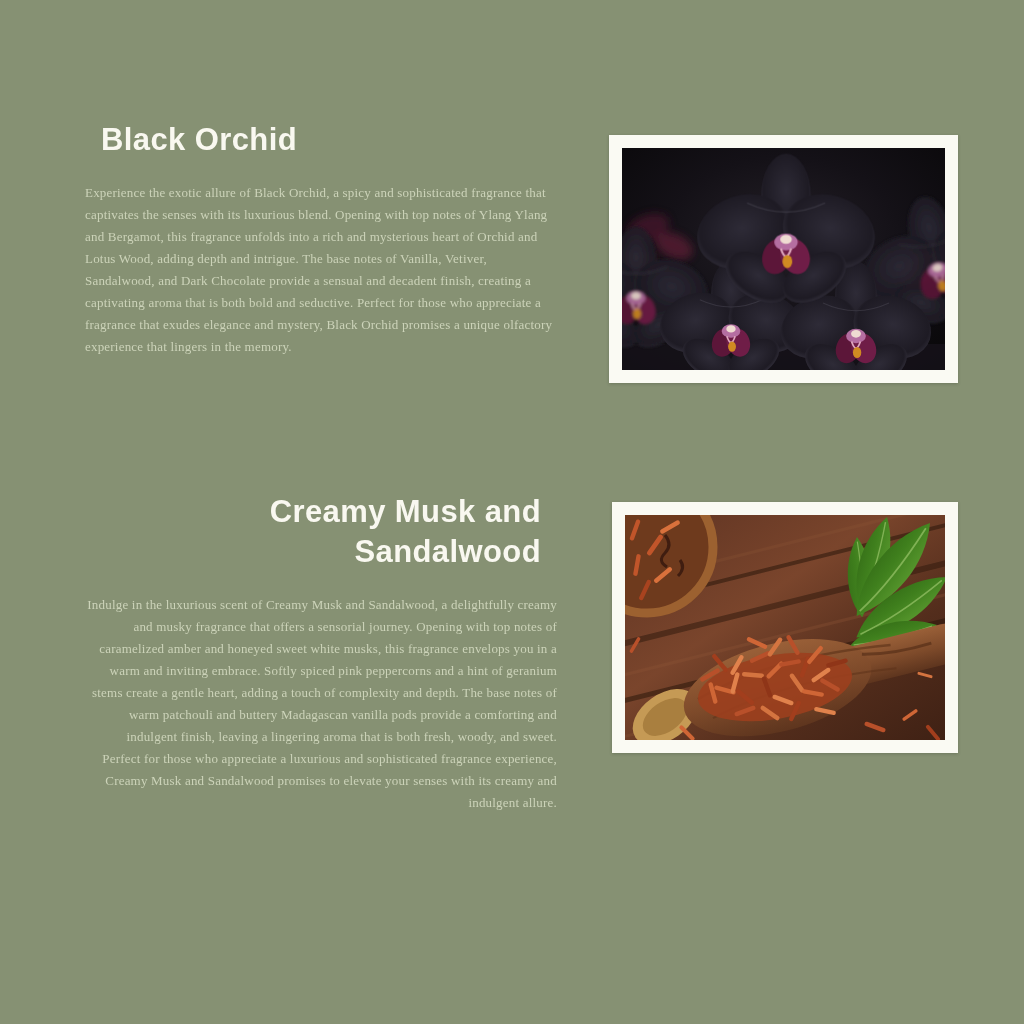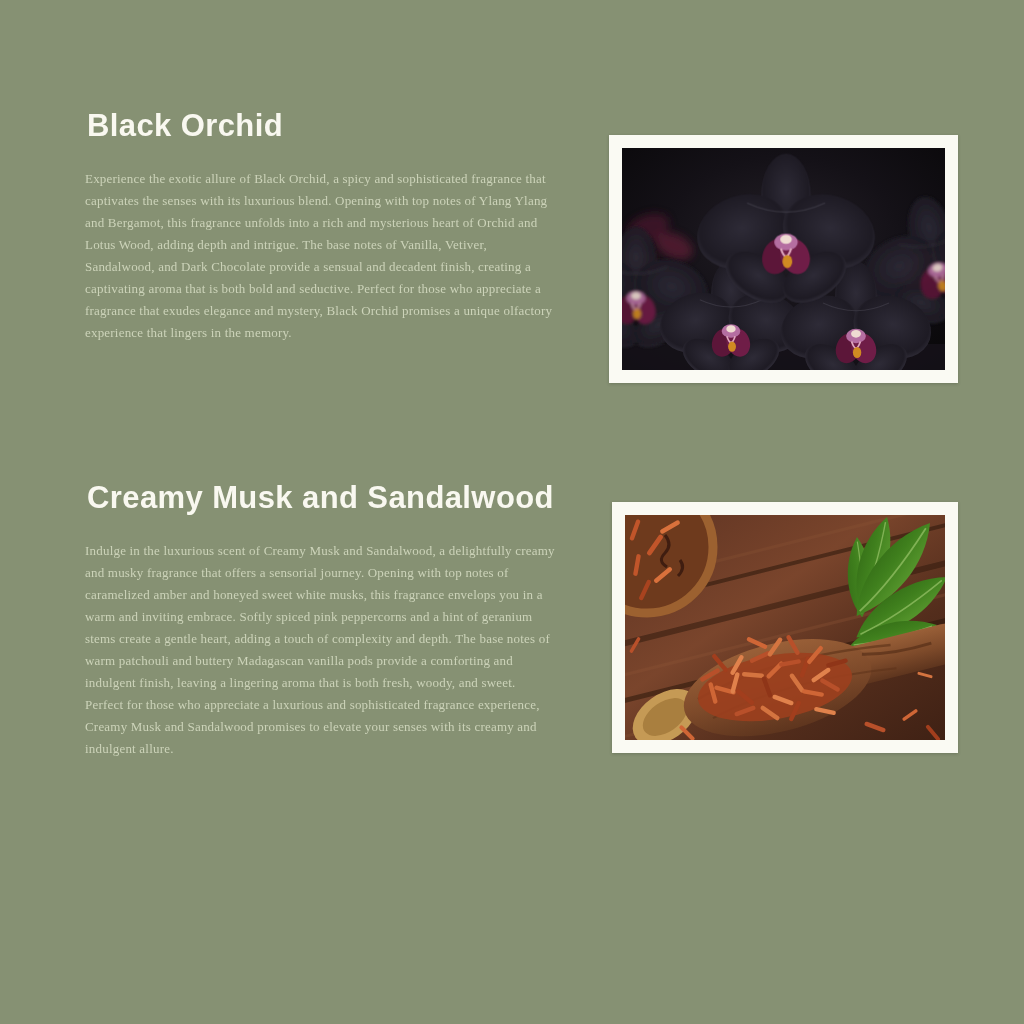--- a/index.html
+++ b/index.html
@@ -3,31 +3,31 @@
 <meta charset="utf-8">
 <style>
   html,body { margin:0; padding:0; }
   .canvas {
     position:relative; width:1024px; height:1024px;
     background:#869173; overflow:hidden;
     font-family:"Liberation Sans", sans-serif;
   }
   .section { position:absolute; left:85px; width:472px; }
   .section-heading {
-    margin:2px; font-size:31px; line-height:40px; font-weight:700;
+    margin:16px; font-size:31px; line-height:40px; font-weight:700;
     color:#f9f8f0; letter-spacing:0.4px;
     font-family:"Liberation Sans", sans-serif;
   }
   .section-body {
     margin:22px 0 0; font-family:Liberation Serif, serif;
     font-size:13px; line-height:22px; color:#ccd3b9;
     letter-spacing:0.2px; font-weight:400;
   }
   #section-1 { top:104px; }
-  #section-2 { top:476px; }
+  #section-2 { top:476px;text-align:right; }
   .photo-frame {
     position:absolute; margin:0; background:#fafaf3; padding:13px;
     box-shadow:0 1px 3px rgba(40,50,30,0.25);
   }
   #frame-1 { left:609px; top:135px; }
   #frame-2 { left:612px; top:502px; }
   .photo-frame svg { display:block; }
   .footer-band {
     position:absolute; left:0; right:0; bottom:0; height:86px;
     background:#d4d6c2; border-top:3px solid #e1e2d1;

